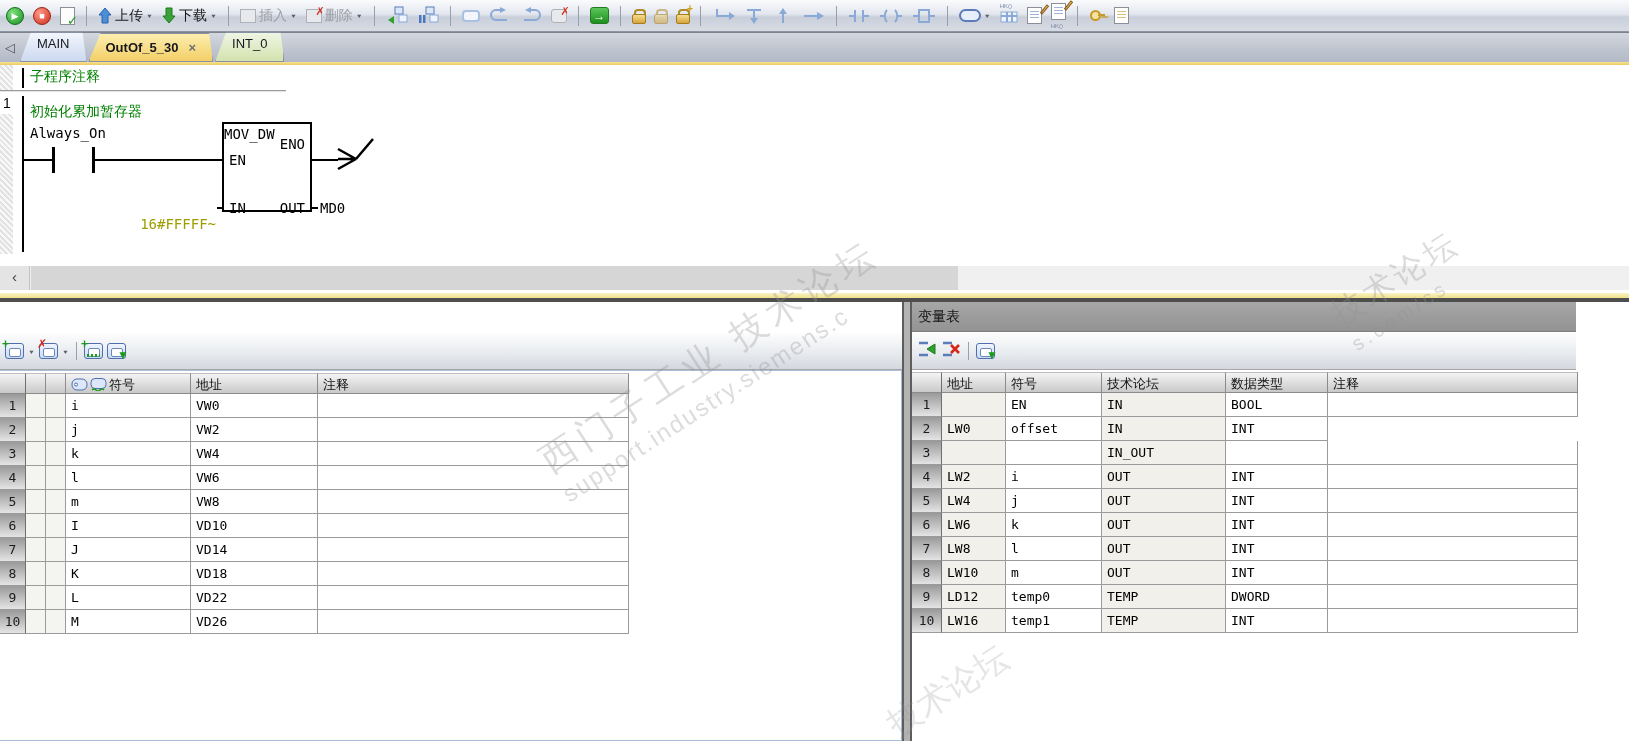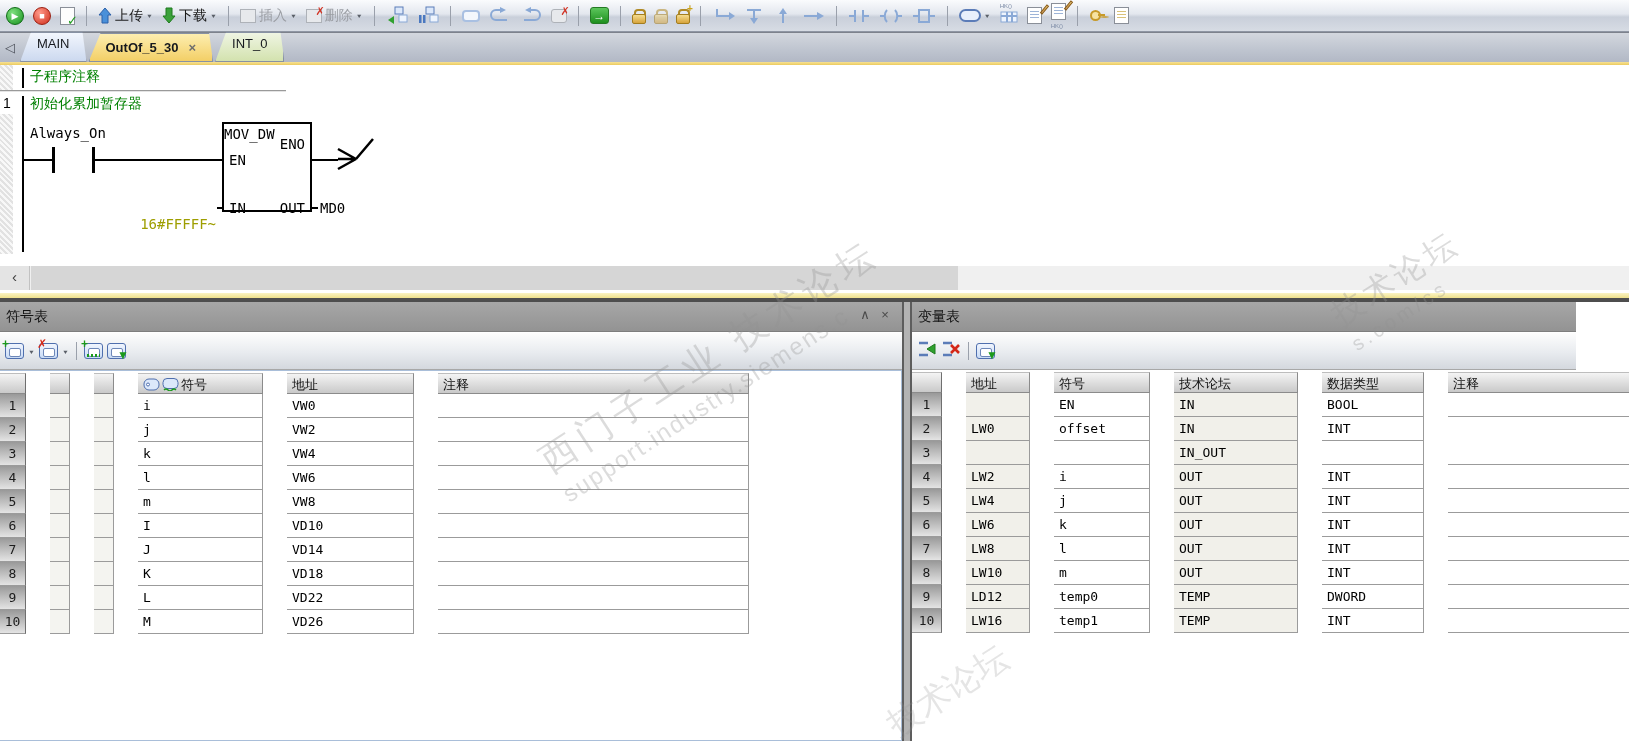--- a/index.html
+++ b/index.html
@@ -95,21 +95,21 @@
   .cardico::after{content:"";position:absolute;left:3px;top:4px;width:10px;height:7px;border:1px solid #6d87b8;border-radius:2px;background:#fff;}
   .cardico .g{position:absolute;left:-4px;top:-7px;color:#1c9a1c;font-weight:bold;font-size:12px;z-index:2;}
   .cardico .r{position:absolute;left:-3px;top:-7px;color:#d42718;font-weight:bold;font-size:12px;z-index:2;}
   .cardico .wav{position:absolute;left:2px;bottom:1px;width:13px;height:3px;z-index:2;
     background:repeating-linear-gradient(90deg,#1c9a1c 0 2px,transparent 2px 4px);}
   .cardico .dn{position:absolute;right:-4px;bottom:-4px;color:#1c9a1c;font-weight:bold;font-size:12px;z-index:2;}
   .psep{width:1px;height:18px;background:#9aa0ab;margin:0 3px;}
 
   
   .tbl{position:absolute;left:0;top:2px;font-family:"DejaVu Sans Mono","Liberation Mono",monospace;font-size:13px;}
-  .hrow,.trow{display:flex;gap:24px;}
+  .hrow,.trow{display:flex;}
   .hcell{height:21px;background:linear-gradient(180deg,#f4f4f4,#c9c9c9);
     border-right:1px solid #8b8b8b;border-bottom:1px solid #8b8b8b;border-top:1px solid #bdbdbd;
     padding:2px 0 0 5px;font-family:"Liberation Sans","DejaVu Sans",sans-serif;font-size:13px;color:#111;
     white-space:nowrap;overflow:hidden;display:flex;align-items:center;gap:2px;}
   .cell{height:24px;background:#fff;border-right:1px solid #9b9b9b;border-bottom:1px solid #9b9b9b;
     padding:4px 0 0 5px;white-space:nowrap;overflow:hidden;color:#000;}
   .c-num{background:linear-gradient(180deg,#999 0%,#e4e4e4 100%);text-align:center;padding-left:0;
     border-right:1px solid #6f6f6f;color:#1c1c1c;}
   .hcell.c-num{background:linear-gradient(180deg,#f4f4f4,#c9c9c9);}
   .symtbl .c-num{width:26px;}
@@ -312,21 +312,21 @@
 </div>
 <div id="tab-underline" class="abs"></div>
 
 <div id="editor" class="abs">
   <div id="margin-hatch" class="abs"></div>
   <div class="abs rail" style="left:22px;top:3px;width:2px;height:20px"></div>
   <div class="abs green-comment" style="left:30px;top:3px">子程序注释</div>
   <div class="abs" style="left:0;top:25px;width:286px;height:2px;background:#9a9a9a;border-bottom:1px solid #e4e4e4"></div>
   <div class="abs" style="left:0;top:27px;width:14px;height:22px;background:#fff"></div>
   <div class="abs ladder-text" style="left:3px;top:30px;font-family:'Liberation Sans',sans-serif">1</div>
-  <div class="abs green-comment" style="left:30px;top:30px">初始化累加暂存器</div>
+  <div class="abs green-comment" style="left:30px;top:38px">初始化累加暂存器</div>
   <div class="abs rail" style="left:22px;top:31px;width:2px;height:156px"></div>
   <div class="abs ladder-text" style="left:30px;top:60px">Always_On</div>
   <div class="abs wire" style="left:24px;top:94px;width:28px"></div>
   <div class="abs rail" style="left:52px;top:82px;width:3px;height:26px"></div>
   <div class="abs rail" style="left:92px;top:82px;width:3px;height:26px"></div>
   <div class="abs wire" style="left:95px;top:94px;width:127px"></div>
   <div id="mov-box" class="abs">
     <div class="abs ladder-text" style="left:0;right:0;top:2px;text-align:left">MOV_DW</div>
     <div class="pin" style="left:5px;top:28px">EN</div>
     <div class="pin" style="right:5px;top:12px">ENO</div>
@@ -345,25 +345,20 @@
 
 <div id="hscroll" class="abs">
   <div id="hs-btn" class="abs">‹</div>
   <div id="hs-track" class="abs"></div>
 </div>
 <div id="gapwhite" class="abs"></div>
 <div id="yellowband" class="abs"></div>
 <div id="darkband" class="abs"></div>
 
 <div id="left-panel" class="abs panel">
-  <div class="ptitle">
-    <span>符号表</span>
-    <span class="pbtn" style="right:30px">∧</span>
-    <span class="pbtn" style="right:10px">×</span>
-  </div>
   <div class="ptoolbar">
     <span class="cardico">
         <span class="g">+</span>
       </span>
     <span class="caret">▼</span>
     <span class="cardico">
         <span class="r">✗</span>
       </span>
     <span class="caret">▼</span>
     <span class="psep"></span>

